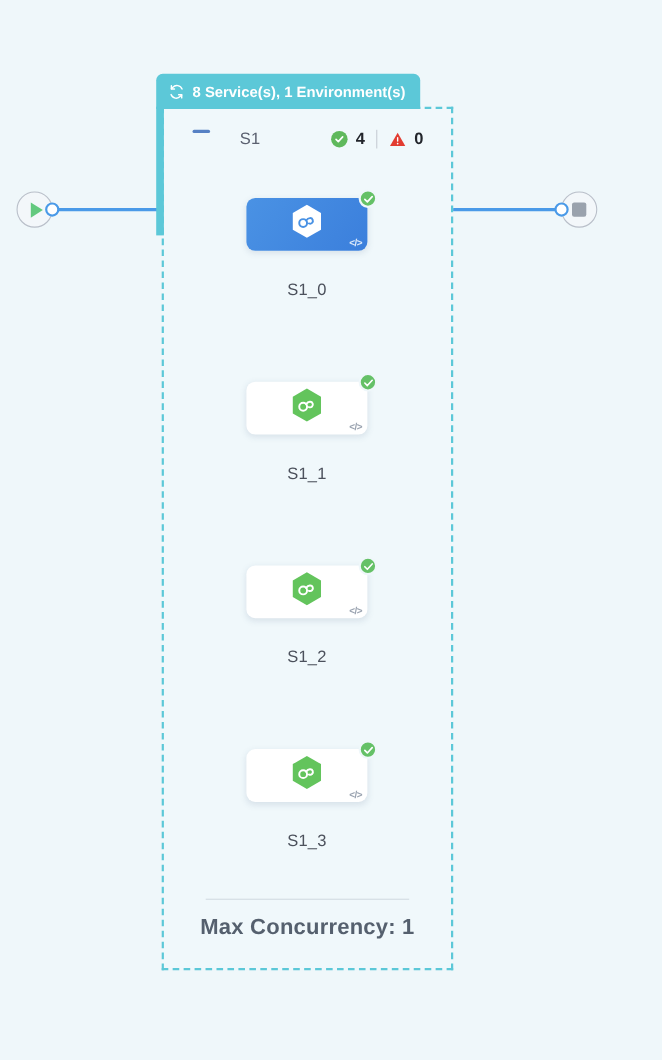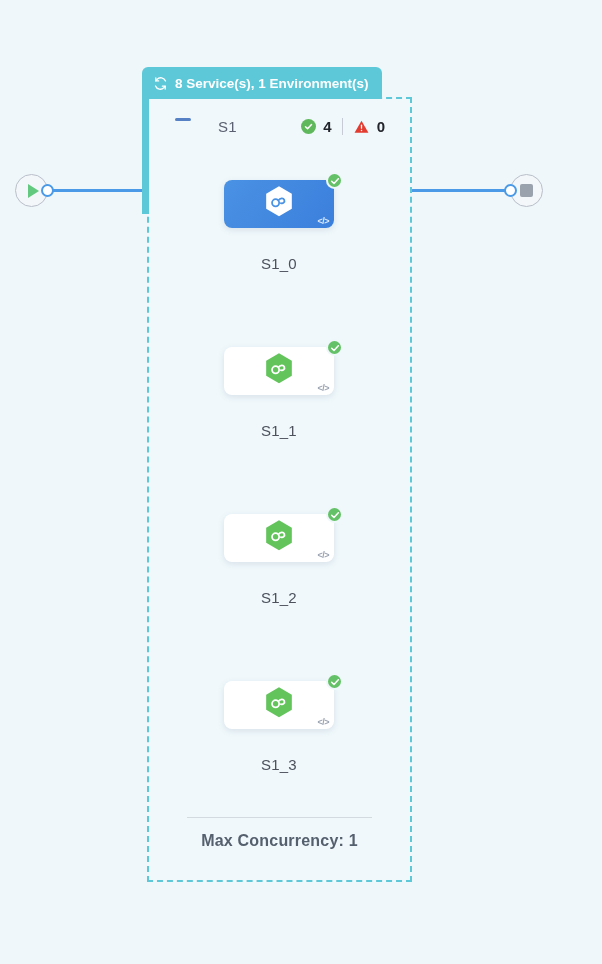--- a/index.html
+++ b/index.html
@@ -210,21 +210,21 @@
     width: 185px;
     height: 1px;
     background: #d3dbe1;
   }
   #max-concurrency {
     position: absolute;
     left: 147px;
     top: 832px;
     width: 265px;
     text-align: center;
-    font-size: 16px;
+    font-size: 20px;
     font-weight: bold;
     color: #55606e;
     letter-spacing: .2px;
   }
 </style>
 </head>
 <body>
 
 <div id="canvas">
 

